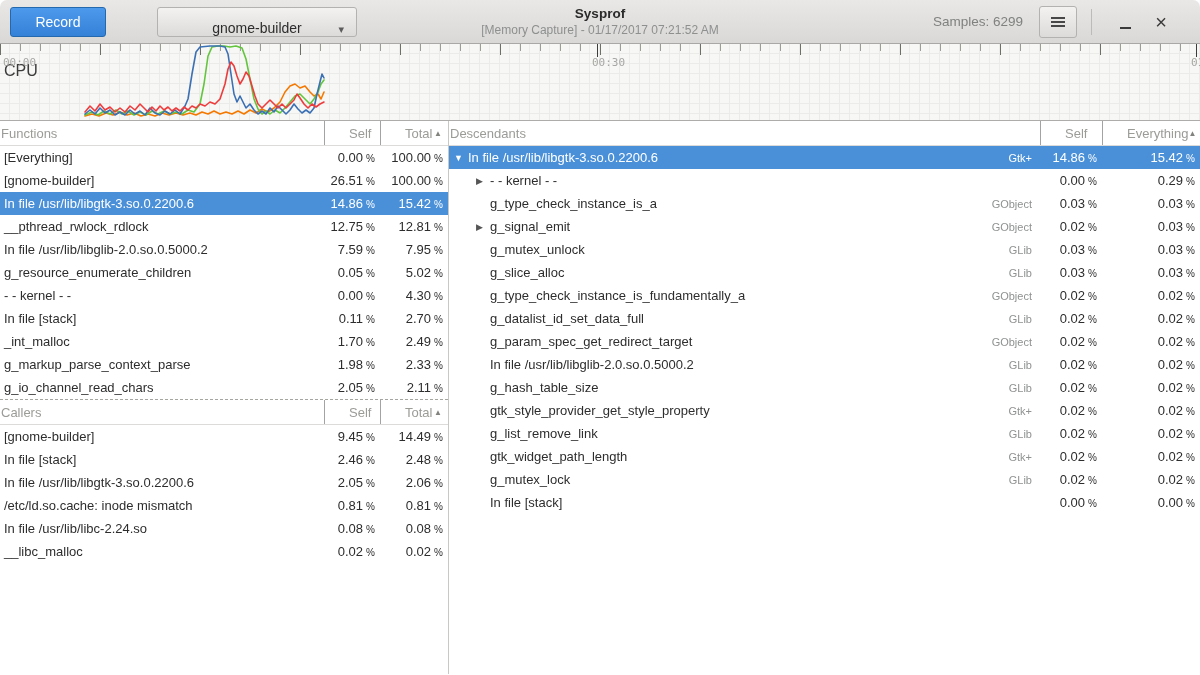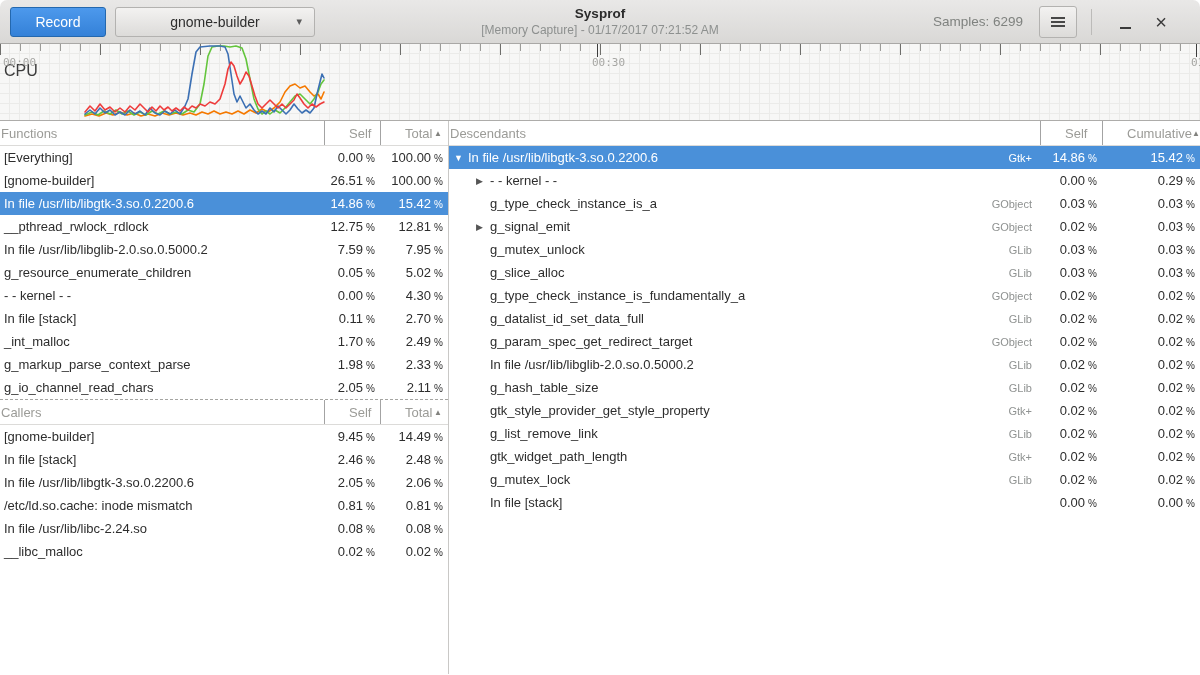--- a/index.html
+++ b/index.html
@@ -6,34 +6,35 @@
   html,body { background:#ffffff; }
   body { font-family:"Liberation Sans", sans-serif; width:1200px; height:675px; overflow:hidden; }
   .window { width:1200px; height:675px; background:#fff; position:relative; }
 
   
   .headerbar {
     height:44px; display:flex; align-items:center; position:relative;
     background:linear-gradient(to bottom,#e9e8e7,#d9d8d6);
     border-bottom:1px solid #a9a8a6;
     border-radius:7px 7px 0 0;
+    gap:36px;
   }
   .btn { font-family:"Liberation Sans", sans-serif; cursor:default; }
   .record-button {
     margin-left:10px; width:96px; height:30px;
     background:linear-gradient(to bottom,#4d99ec,#3481d8);
     border:1px solid #2468ae; border-radius:3px;
     color:#fff; font-size:14px;
   }
   .proc-button {
-    margin-left:9px; width:200px; height:30px;
+    margin-left:15px; width:200px; height:30px;
     background:linear-gradient(to bottom,#f3f2f1,#dcdbd9);
     border:1px solid #b3b2b0; border-radius:3px;
     color:#2d2d2d; font-size:14px;
-    display:flex; align-items:center; justify-content:center; position:relative;
+    display:flex; align-items:flex-end; justify-content:center; position:relative;
   }
   .caret { position:absolute; right:12px; color:#5c5c5c; font-size:11px; }
   .titlebox { position:absolute; left:0; right:0; top:6px; text-align:center; pointer-events:none; }
   .title { font-weight:bold; font-size:13.5px; color:#2b2b2b; }
   .subtitle { font-size:12px; color:#8d908f; margin-top:2px; }
   .header-right { margin-left:auto; display:flex; align-items:center; z-index:1; padding-right:24px; }
   .samples { color:#7f827f; font-size:13.5px; margin-right:16px; }
   .menu-btn {
     width:38px; height:32px;
     background:linear-gradient(to bottom,#f3f2f1,#dcdbd9);
@@ -329,21 +330,21 @@
           </div>
       </section>
 
     </div>
 
     <div class="right-pane">
       <div class="table-header right-grid">
         <div class="hdr-cell">Descendants</div>
         <div class="hdr-cell hdr-num">Self</div>
         <div class="hdr-cell hdr-num">
-          <span>Cumulative</span>
+          <span>Everything</span>
           <span class="sort-arrow">▲</span>
         </div>
       </div>
       <div>
 
           <div class="trow right-grid selected">
             <span class="cell name desc-name">
               <span class="expander">▼</span>
               <span>In file /usr/lib/libgtk-3.so.0.2200.6</span>
               <span class="tag">Gtk+</span>

